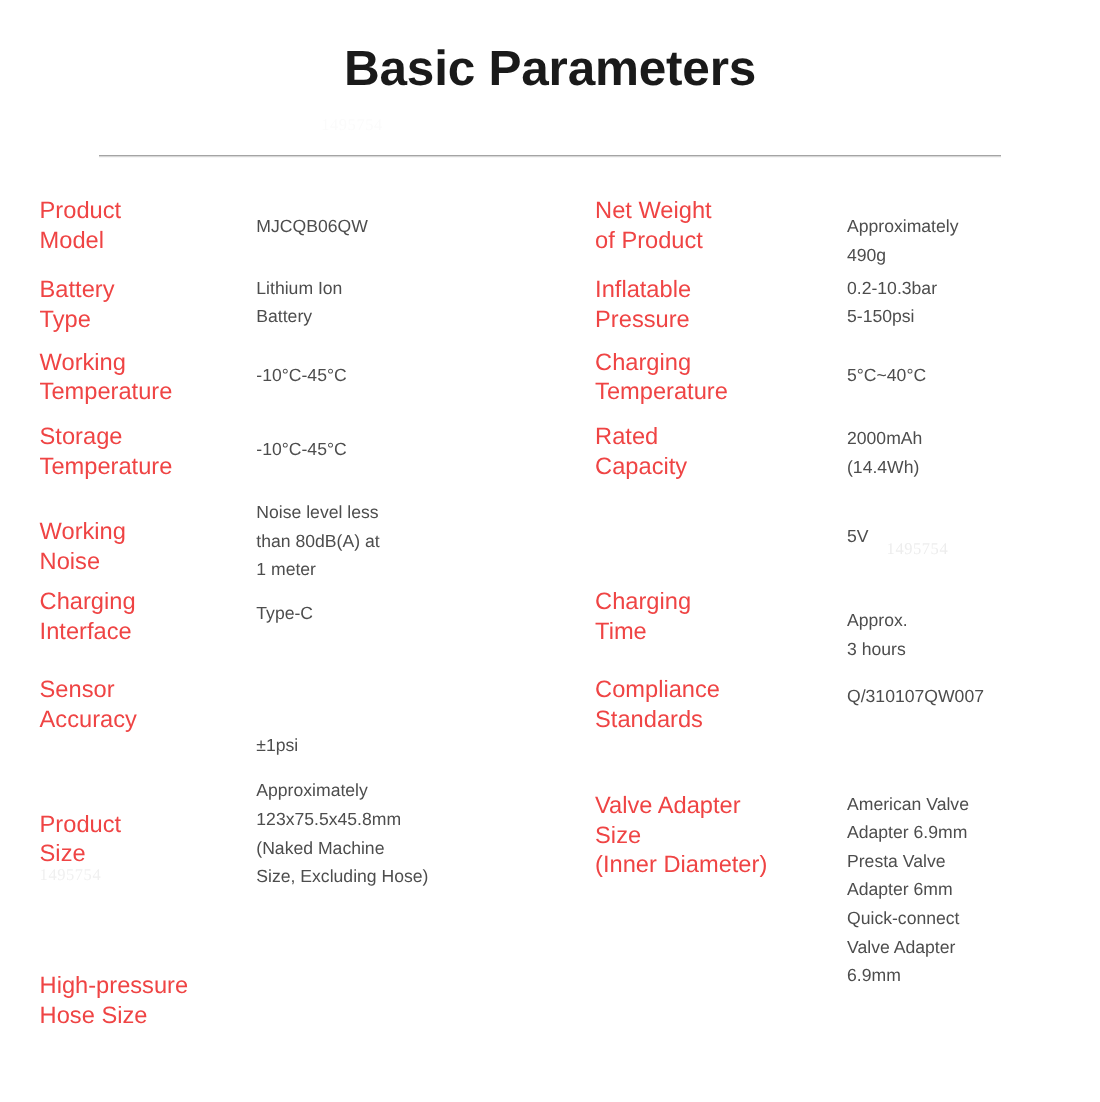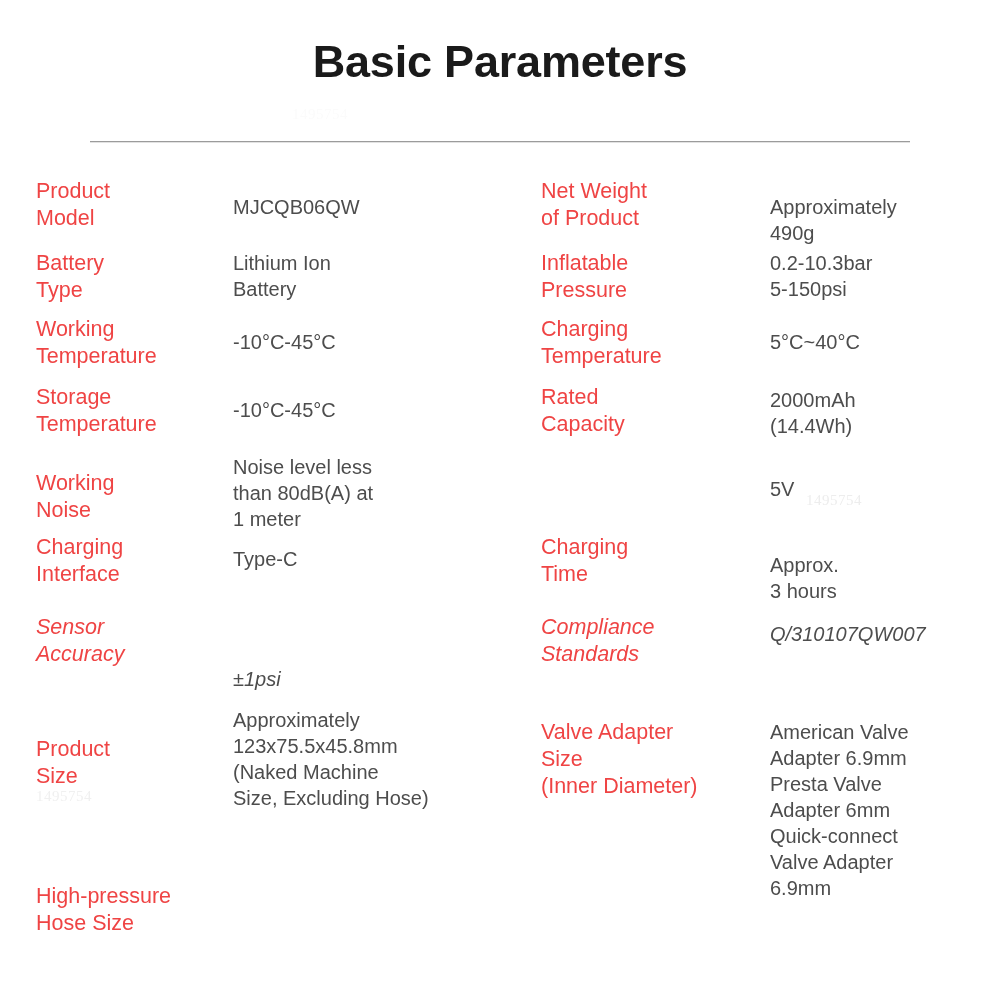--- a/index.html
+++ b/index.html
@@ -79,21 +79,21 @@
     box-sizing: border-box;
   }
   .label {
     font-size: 21.5px;
     line-height: 27px;
     color: #ef4444;
     font-weight: 400;
     white-space: pre-line;
   }
   .value {
-    font-size: 20px;
+    font-size: 16px;
     line-height: 26px;
     color: #4d4d4d;
     font-weight: 400;
     white-space: pre-line;
   }
 
   
   .col-l-label { left: 36px;  width: 190px; }
   .col-l-value { left: 233px; width: 280px; }
   .col-r-label { left: 541px; width: 225px; }
@@ -164,21 +164,21 @@
     <div class="spec-row" style="height:82px;">
       <div class="cell label col-l-label" style="top:2px;">Charging
 Interface</div>
       <div class="cell value col-l-value" style="top:14px;">Type-C</div>
       <div class="cell label col-r-label" style="top:2px;">Charging
 Time</div>
       <div class="cell value col-r-value" style="top:0px;margin-top:20px;">Approx.
 3 hours</div>
     </div>
 
-    <div class="spec-row" style="height:84px;font-style:italic;">
+    <div class="spec-row" style="height:84px;">
       <div class="cell label col-l-label" style="top:0px;">Sensor
 Accuracy</div>
       <div class="cell value col-l-value" style="top:13px;margin-top:39px;">±1psi</div>
       <div class="cell label col-r-label" style="top:0px;">Compliance
 Standards</div>
       <div class="cell value col-r-value" style="top:7px;">Q/310107QW007</div>
     </div>
 
     <div class="spec-row" style="height:133px;">
       <div class="cell label col-l-label" style="top:38px;">Product

